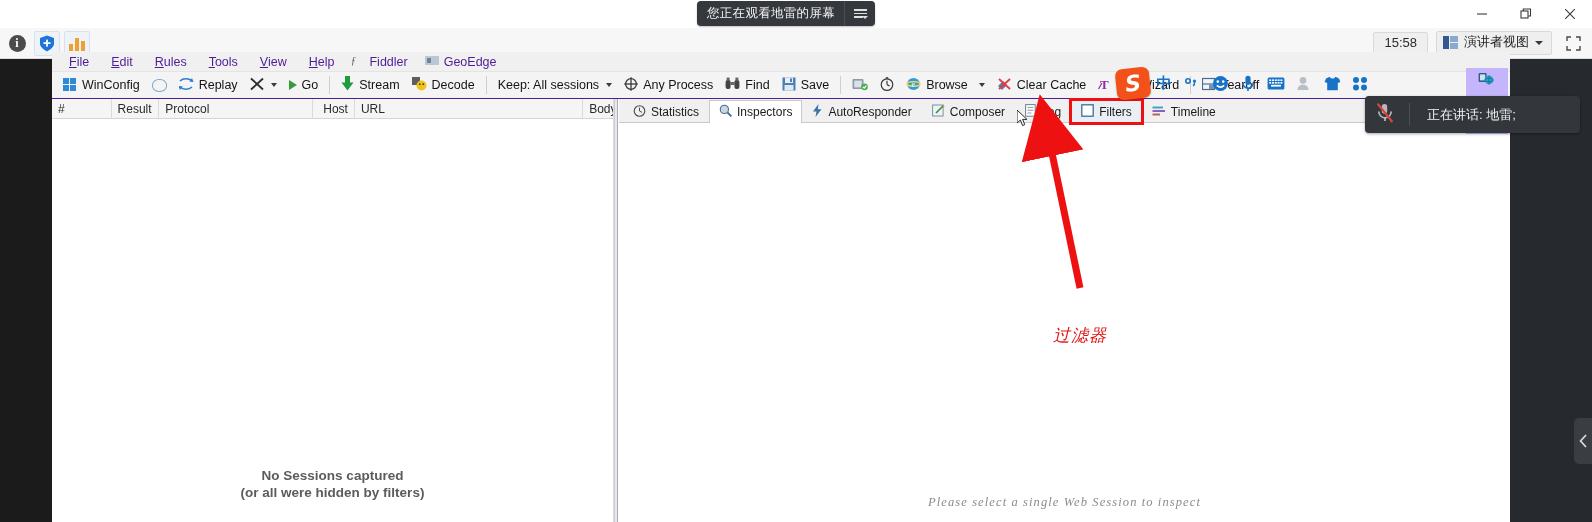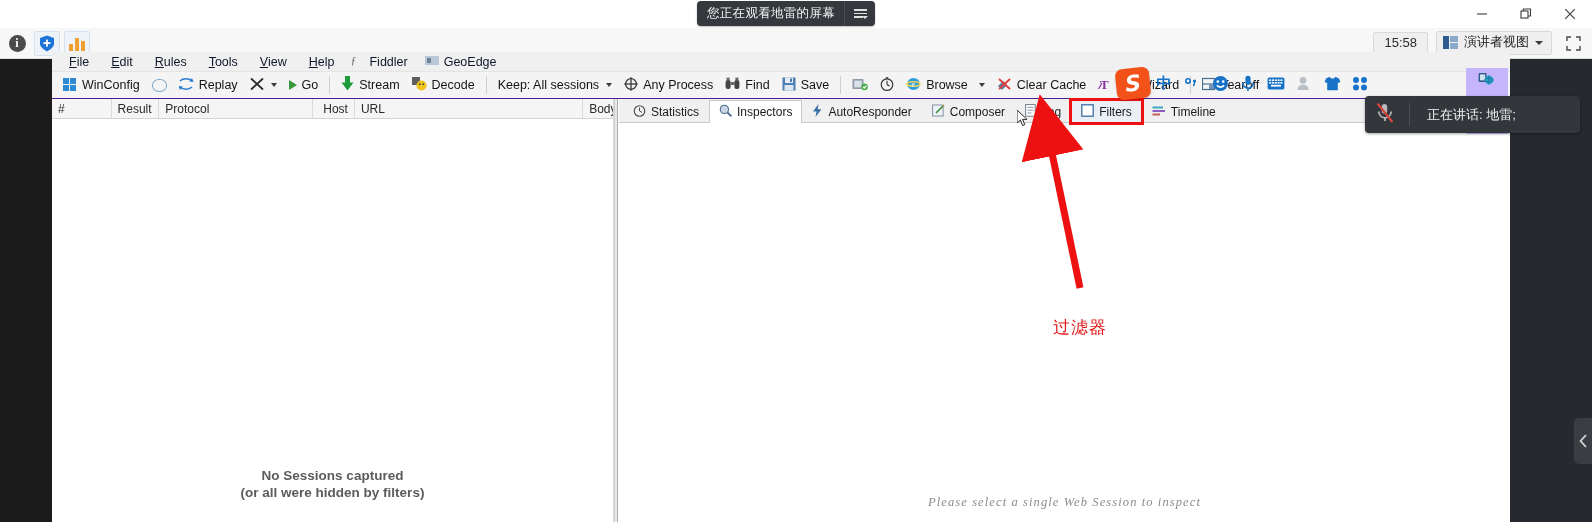--- a/index.html
+++ b/index.html
@@ -104,21 +104,21 @@
     position: absolute; left: 52px; top: 52px; width: 1458px; height: 470px;
     background: #ffffff; overflow: hidden;
   }
 
   .menubar {
     position: absolute; left: 0; top: 0; width: 100%; height: 20px;
     background: #f0f0f0; border-bottom: 1px solid #e4e4e4;
     display: flex; align-items: flex-end; padding-left: 6px; overflow: hidden;
   }
   .menubar .mi {
-    font-size: 12.5px; color: #0f172a; padding: 0 11px 1px; line-height: 15px;
+    font-size: 12.5px; color: #4c1d95; padding: 0 11px 1px; line-height: 15px;
     white-space: nowrap;
   }
   .menubar .mi u { text-decoration: underline; }
   .menubar .mi.icon-item { display: flex; align-items: center; gap: 5px; padding-left: 6px; }
 
   .toolbar {
     position: absolute; left: 0; top: 20px; width: 100%; height: 27px;
     background: #f4f4f4; border-bottom: 1px solid #4c1d95;
     display: flex; align-items: center; padding-left: 5px; gap: 0px;
   }
@@ -198,23 +198,24 @@
   .onlinebox {
     position: absolute; right: 84px; top: 68px;
     display: flex; align-items: center; gap: 6px;
     font-size: 12.5px; color: #111; z-index: 30; background: #c4b5fd; padding: 3px 4px 3px 2px; flex-direction: column;
   }
   .onlinebox .xx { color: #c62828; font-weight: bold; font-size: 14px; }
 
   
   .annot { position: absolute; left: 0; top: 0; width: 1592px; height: 522px; pointer-events: none; z-index: 60; }
   .annot-text {
-    position: absolute; left: 1053px; top: 316px;
+    position: absolute; left: 1053px; top: 324px;
     color: #e11515; font-size: 17px; letter-spacing: 1px;
     font-family: "DejaVu Sans", sans-serif;
+    font-style: italic;
   }
 
   
   .notif {
     position: absolute; right: 12px; top: 96px; width: 215px; height: 37px;
     background: #33363b; border-radius: 4px; display: flex; align-items: center;
     gap: 24px; padding: 0 10px; z-index: 50; box-shadow: 0 1px 3px rgba(0,0,0,.35);
   }
   .notif .divider { position: absolute; left: 44px; top: 7px; bottom: 7px; width: 1px; background: #4c4f55; }
   .notif .ntext { color: #f0f0f0; font-size: 13px; white-space: nowrap; padding-left: 8px; }

